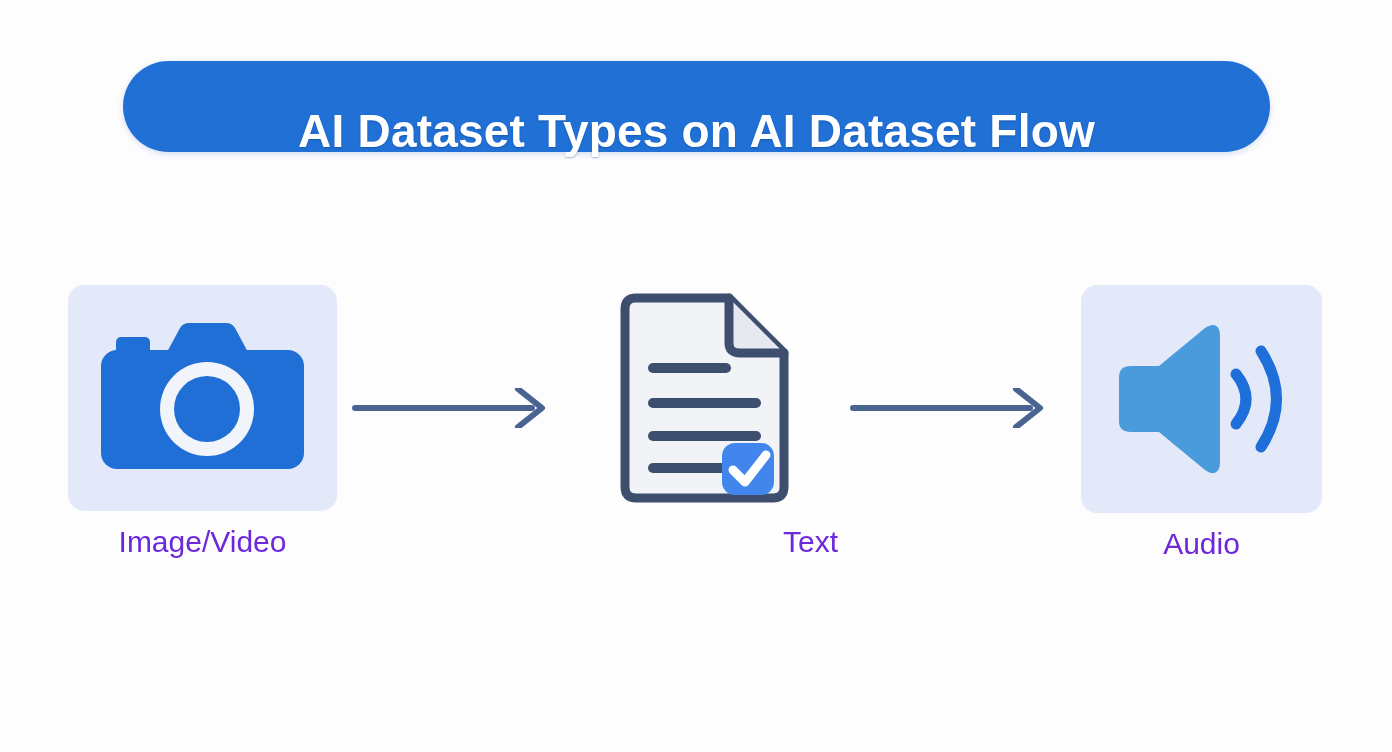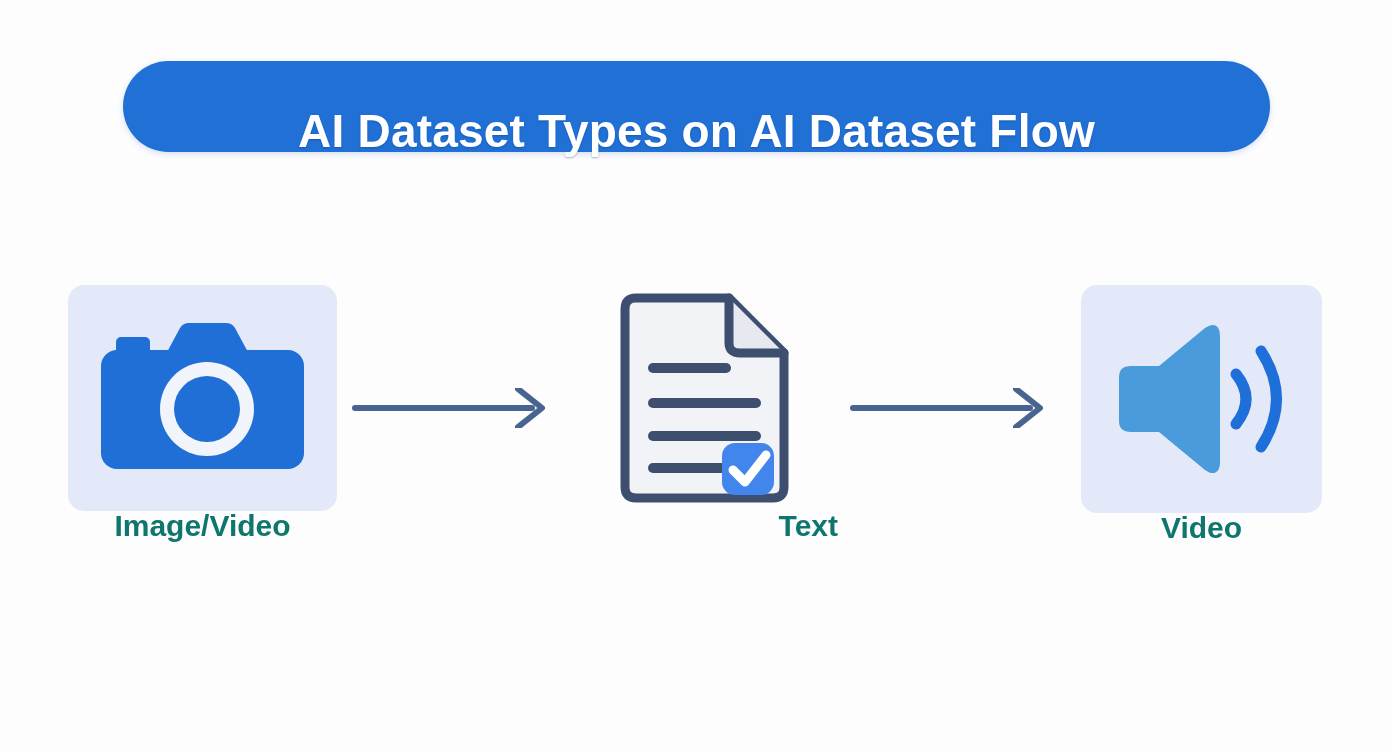--- a/index.html
+++ b/index.html
@@ -64,23 +64,24 @@
     justify-content: center;
   }
   .node-card.tinted {
     background: #e4e9f9;
   }
   .node-card.plain {
     background: transparent;
   }
 
   .node-label {
+    margin-top: 16px;
     font-size: 30px;
-    font-weight: bold;
-    color: #0f766e;
+    font-weight: normal;
+    color: #6d28d9;
     line-height: 1;
     white-space: nowrap;
   }
 
   
   #node-image  { left: 68px;   top: 15px; width: 269px; }
   #node-text   { left: 562px;  top: 15px; width: 276px; align-items: flex-end; }
   #node-audio  { left: 1081px; top: 15px; width: 241px; }
 
   #node-image .node-card  { width: 269px; height: 226px; }
@@ -158,16 +159,16 @@
       <svg width="180" height="160" viewBox="0 0 180 160">
 
         <path d="M10 58 Q10 50 19 50 L48 50 L94 12 Q105 4 105 17 L105 143
                  Q105 156 94 148 L48 110 L19 110 Q10 110 10 102 Z" fill="#4a9bdc" stroke="#4a9bdc" stroke-width="6" stroke-linejoin="round"></path>
 
         <path d="M124 55 Q144 80 124 105" fill="none" stroke="#1e6fd9" stroke-width="11" stroke-linecap="round"></path>
 
         <path d="M149 32 Q180 80 149 128" fill="none" stroke="#1e6fd9" stroke-width="11" stroke-linecap="round"></path>
       </svg>
     </div>
-    <div class="node-label">Video</div>
+    <div class="node-label">Audio</div>
   </div>
 
 </div>
 
 </body></html>

